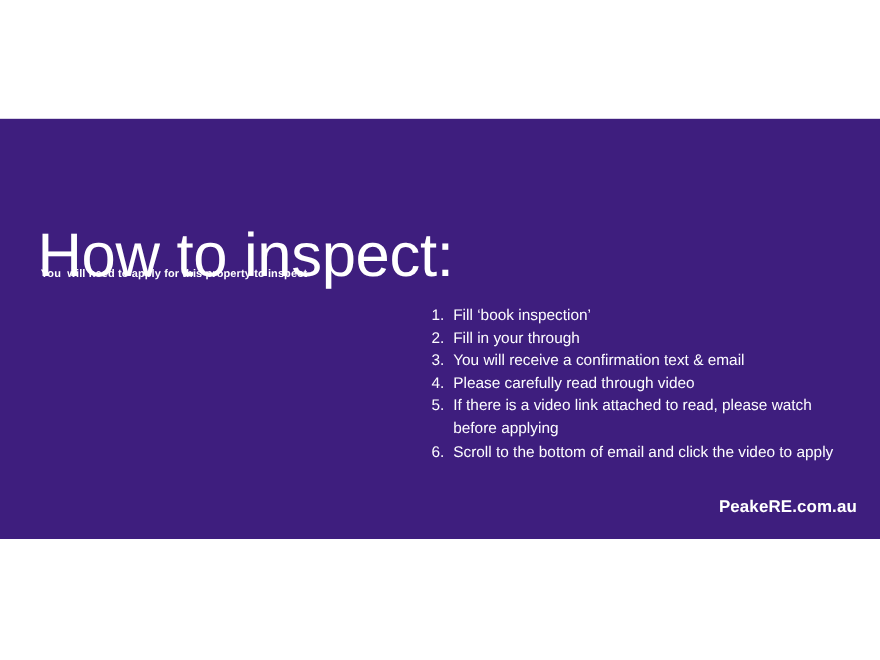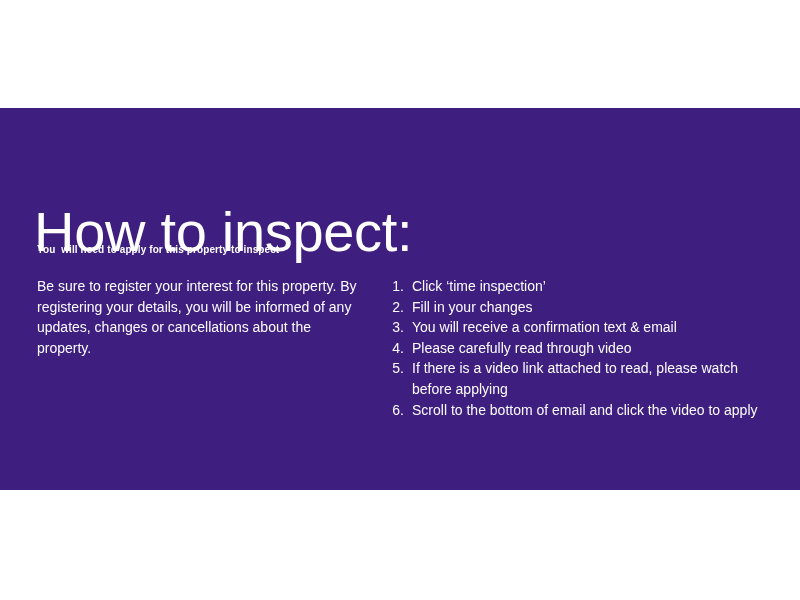--- a/index.html
+++ b/index.html
@@ -137,31 +137,31 @@
 
   <div id="band">
 
     <h1 id="headline">How to inspect:</h1>
 
     <div id="subhead">You  will need to apply for this property to inspect</div>
 
     <div id="columns">
 
       <div class="col-left">
-        <p class="para">Be sure to register your interest for this property. By registering your details, you will be informed of any updates, changes or cancellations about the property.</p>
       </div>
 
       <div class="col-right">
         <ol class="steps">
-          <li>Click ‘time inspection’</li>
-          <li>Fill in your changes</li>
+          <li>Fill ‘book inspection’</li>
+          <li>Fill in your through</li>
           <li>You will receive a confirmation text &amp; email</li>
           <li>Please carefully read through video</li>
           <li>If there is a video link attached to read, please watch before applying</li>
           <li>Scroll to the bottom of email and click the video to apply</li>
         </ol>
       </div>
 
     </div>
 
+    <div id="brand">PeakeRE.com.au</div>
 
   </div>
 </div>
 
 </body></html>

